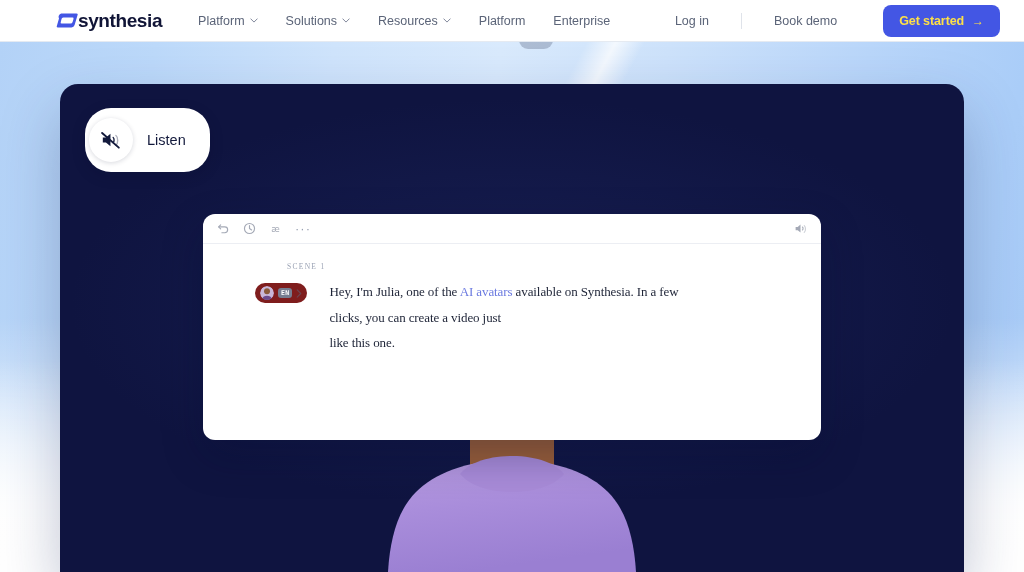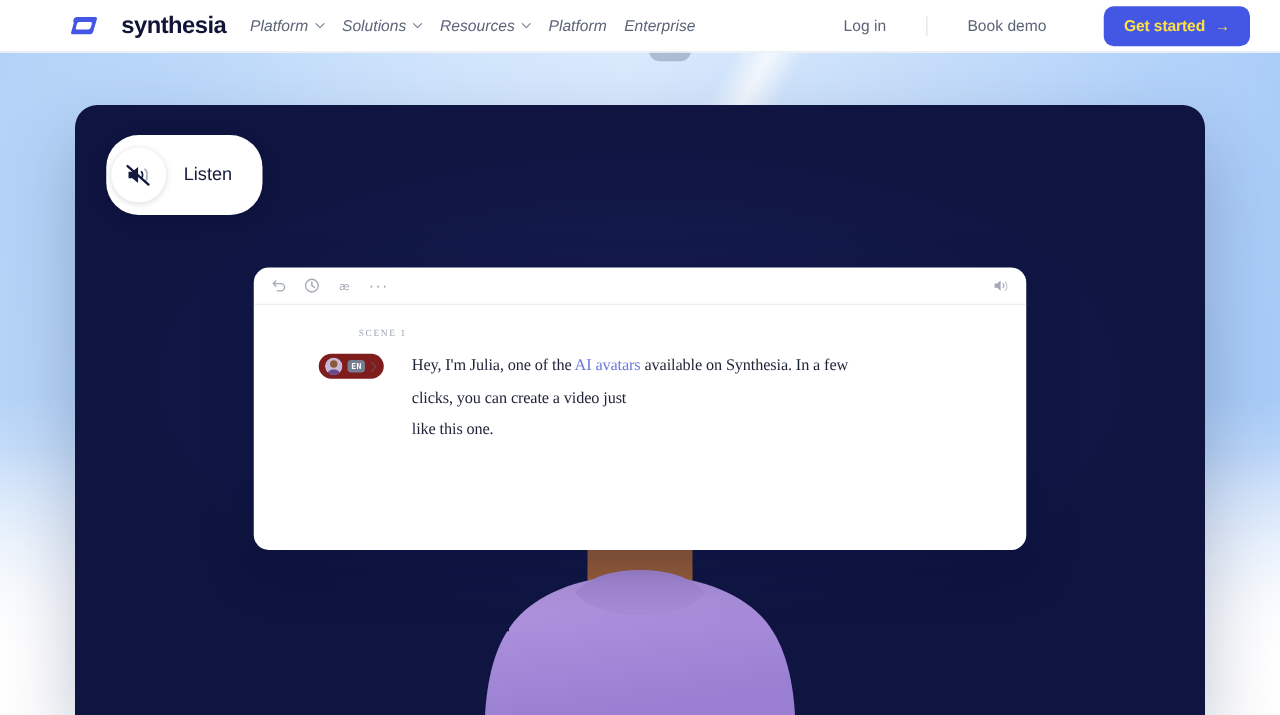--- a/index.html
+++ b/index.html
@@ -52,26 +52,26 @@
   }
 
   
   .navbar {
     position:absolute; left:0; top:0; width:1024px; height:42px;
     background:#ffffff; z-index:40;
     display:flex; align-items:center;
     padding:0 24px 0 56px;
     border-bottom:1px solid rgba(226,232,240,0.9);
   }
-  .brand { display:flex; align-items:center; gap:19px; margin-right:19px; cursor:pointer; }
+  .brand { display:flex; align-items:center; gap:0; margin-right:36px; cursor:pointer; }
   .brand-mark { width:22px; height:15px; flex:none; display:block; }
   .brand-name {
     font-size:19px; font-weight:700; color:#101436; letter-spacing:-0.4px;
   }
-  .nav-links { display:flex; align-items:flex-start; gap:14px;font-style:italic; }
+  .nav-links { display:flex; align-items:flex-start; gap:28px; }
   .nav-link {
     display:flex; align-items:center; gap:5px;
     font-size:12.5px; color:#5b6478; cursor:pointer; white-space:nowrap;
   }
   .chev { width:8px; height:5px; display:block; flex:none; }
   .nav-right { margin-left:auto; display:flex; align-items:center; gap:16px; }
   .nav-auth {
     font-size:12.5px; color:#5b6478; cursor:pointer; padding:0 16px; white-space:nowrap;
   }
   .nav-sep { width:1px; height:16px; background:#dfe3ea; }

